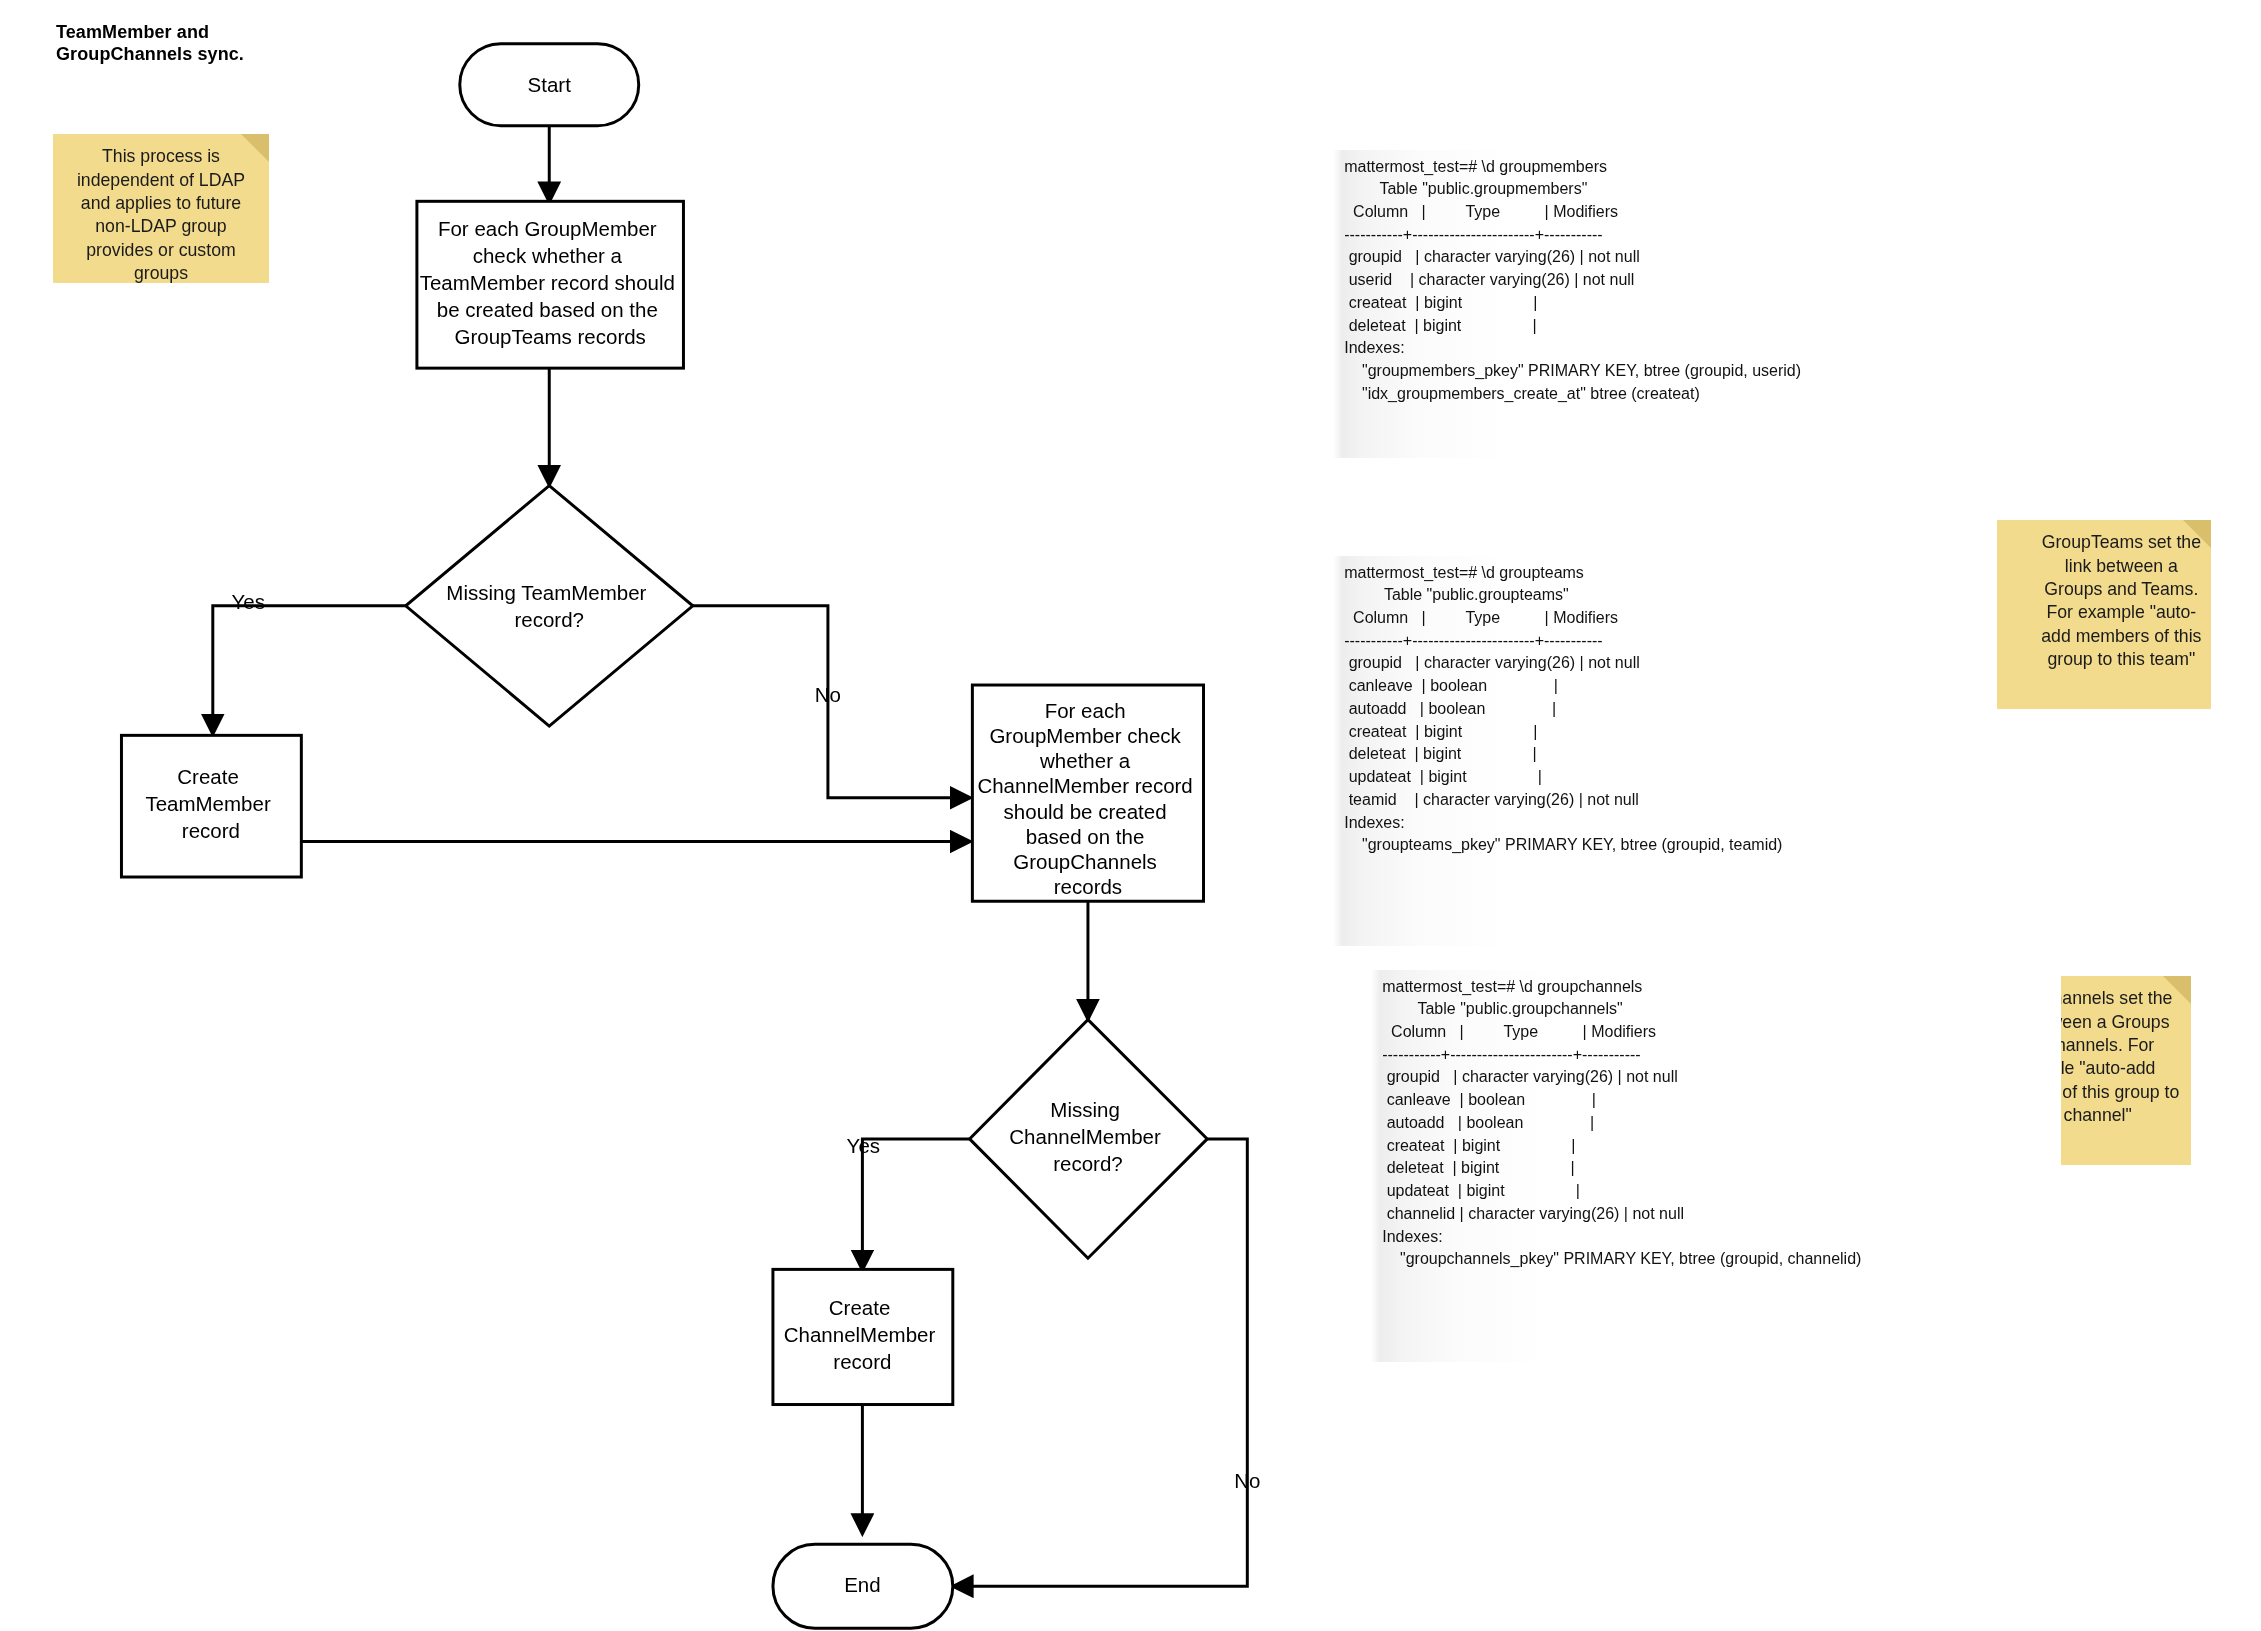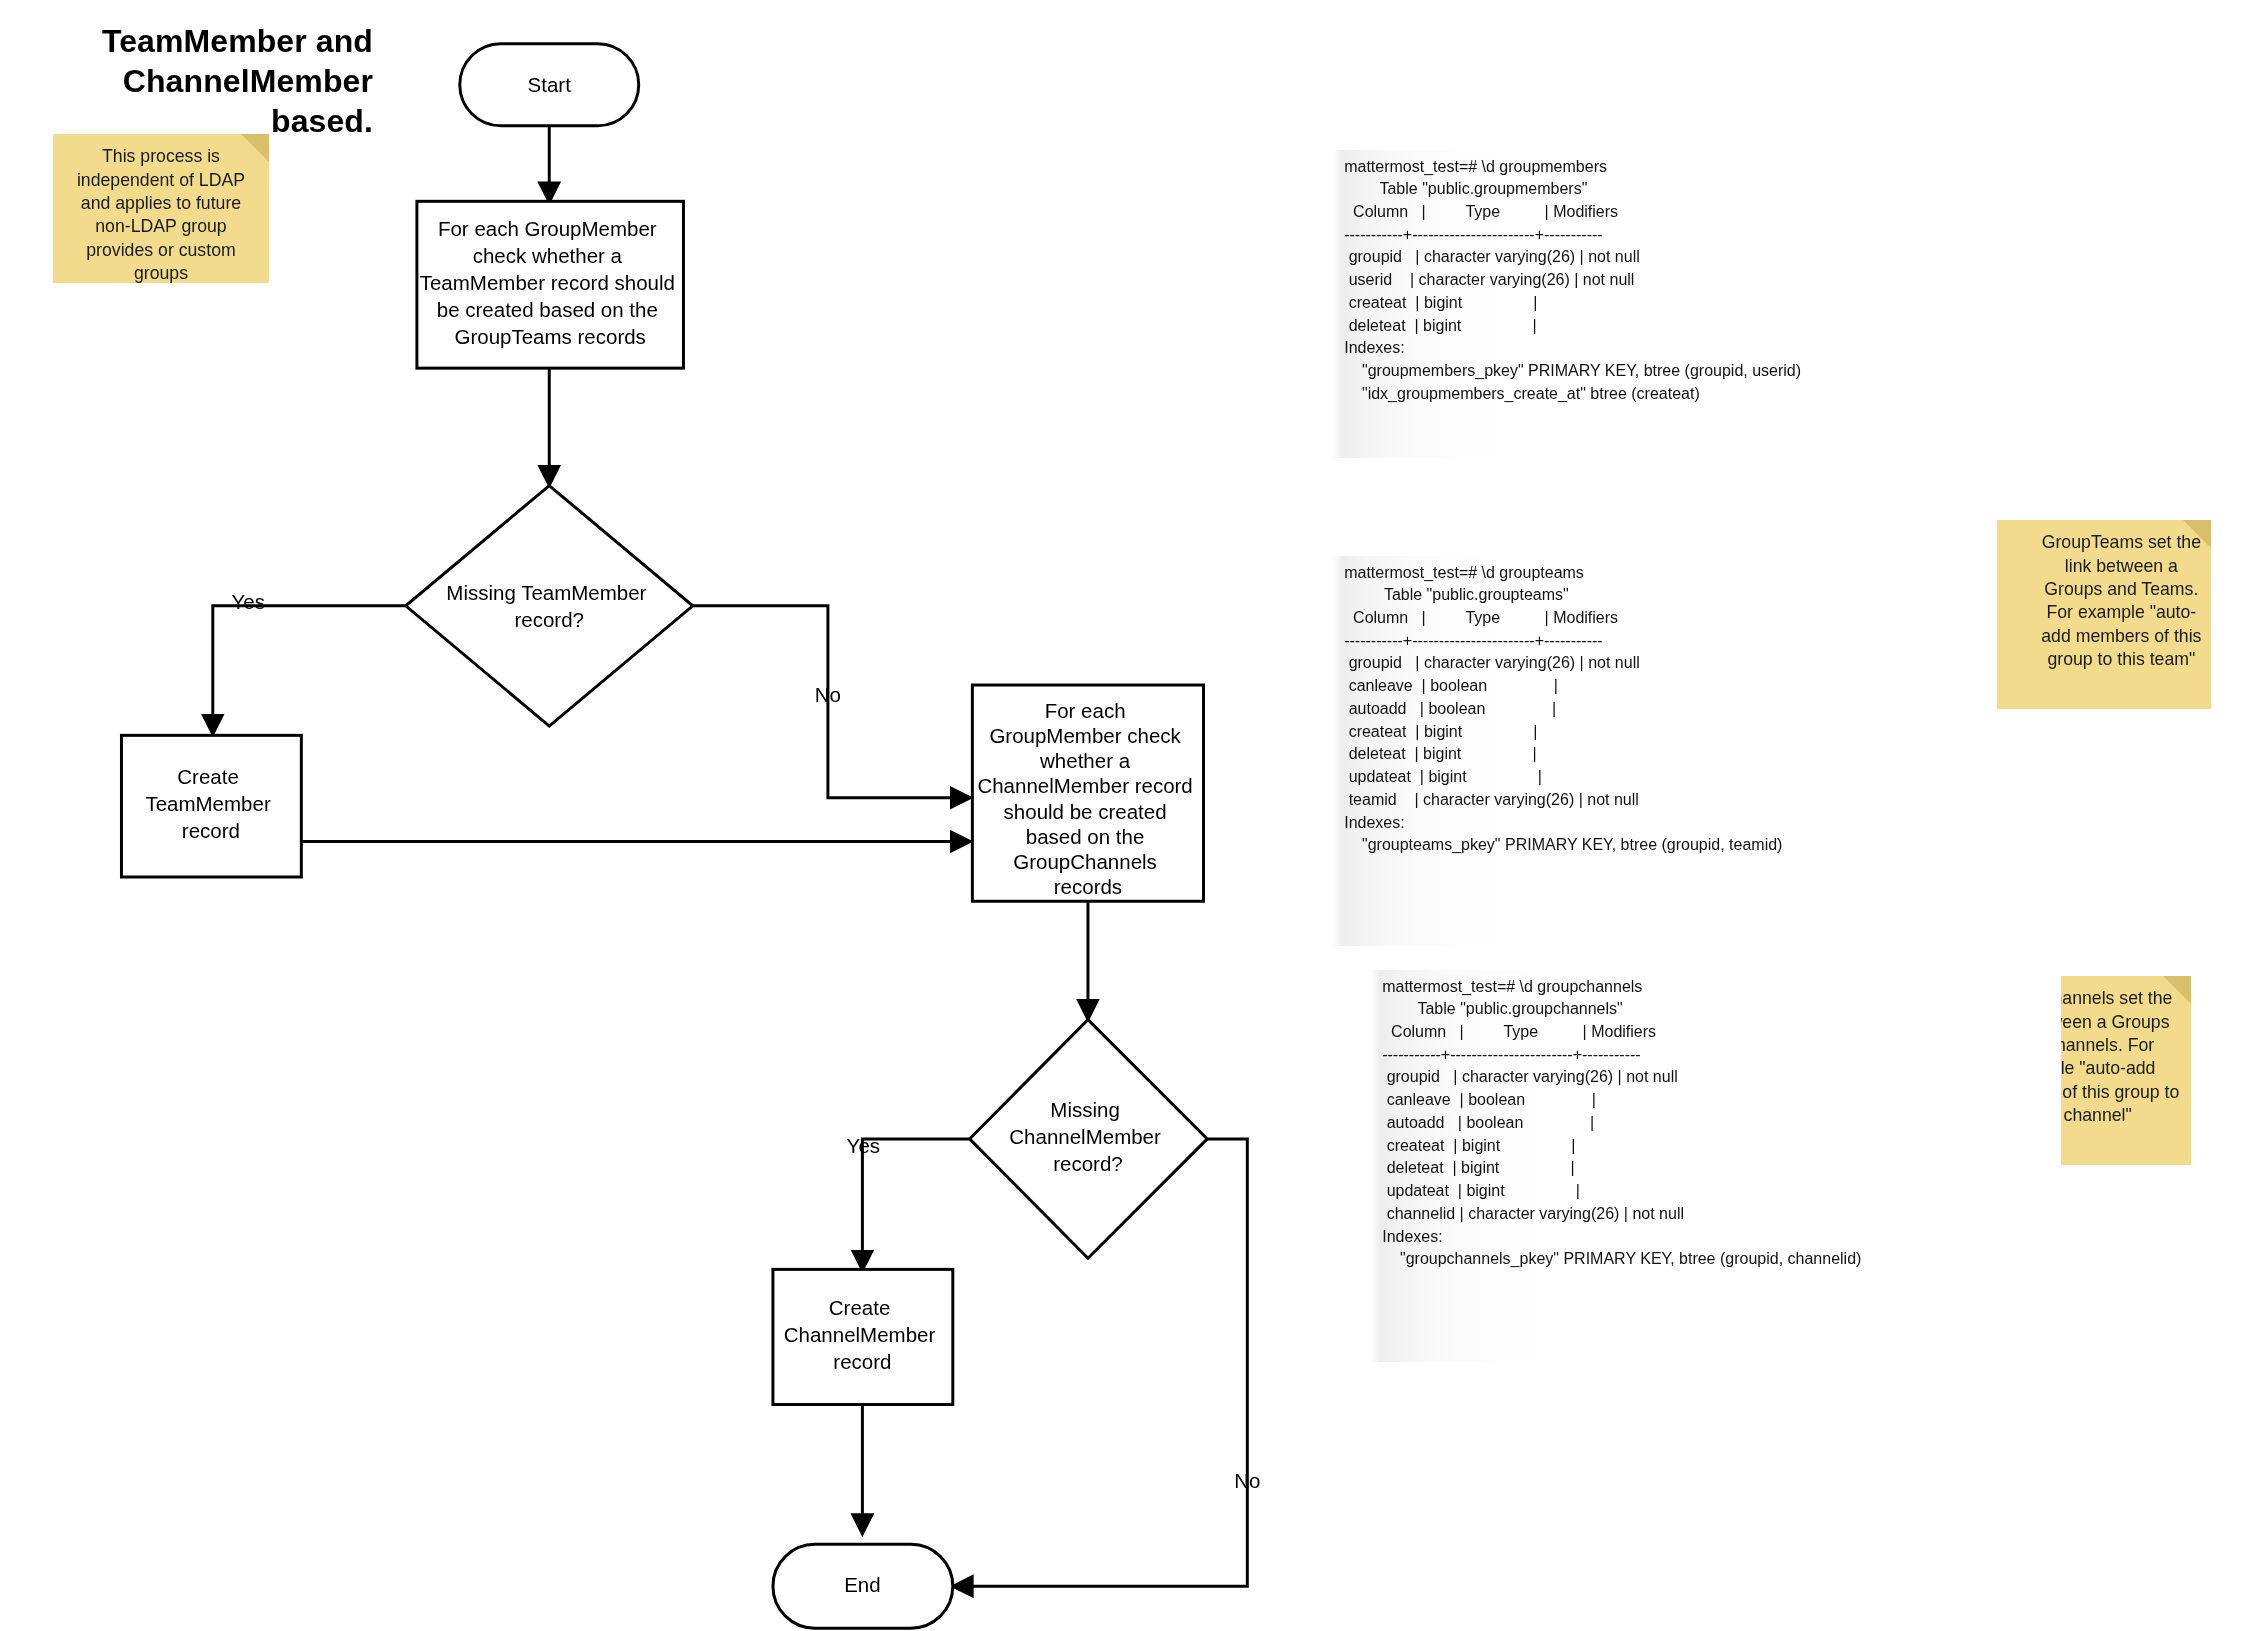--- a/index.html
+++ b/index.html
@@ -18,22 +18,22 @@
     background: #ffffff;
     overflow: hidden;
   }
 
   
   .diagram-title {
     position: absolute;
     left: 56px;
     top: 20.5px;
     width: 317px;
-    text-align: right;
-    font-size: 32px;
+    text-align: left;
+    font-size: 18px;
     font-weight: bold;
     line-height: 1.25;
     letter-spacing: 0.1px;
   }
 
   
   .sticky {
     position: absolute;
     background: #f2db8c;
     color: #1a1a1a;
@@ -107,21 +107,21 @@
         #ffffff 177px);
   }
 </style>
 </head>
 <body>
 
 <div id="canvas">
 
   <div class="diagram-title">
     <div>TeamMember and</div>
-    <div>ChannelMember based.</div>
+    <div>GroupChannels sync.</div>
   </div>
 
   <div class="sticky" style="left:53px; top:134px; width:216px; height:149px;">
     <span class="fold"></span>
     <span class="sticky-text">This process is independent of LDAP and applies to future non-LDAP group provides or custom groups</span>
   </div>
 
   <div class="sticky" style="left:1997px; top:520px; width:214px; height:189px;padding-left:44px;">
     <span class="fold"></span>
     <span class="sticky-text">GroupTeams set the link between a Groups and Teams. For example "auto-add members of this group to this team"</span>

